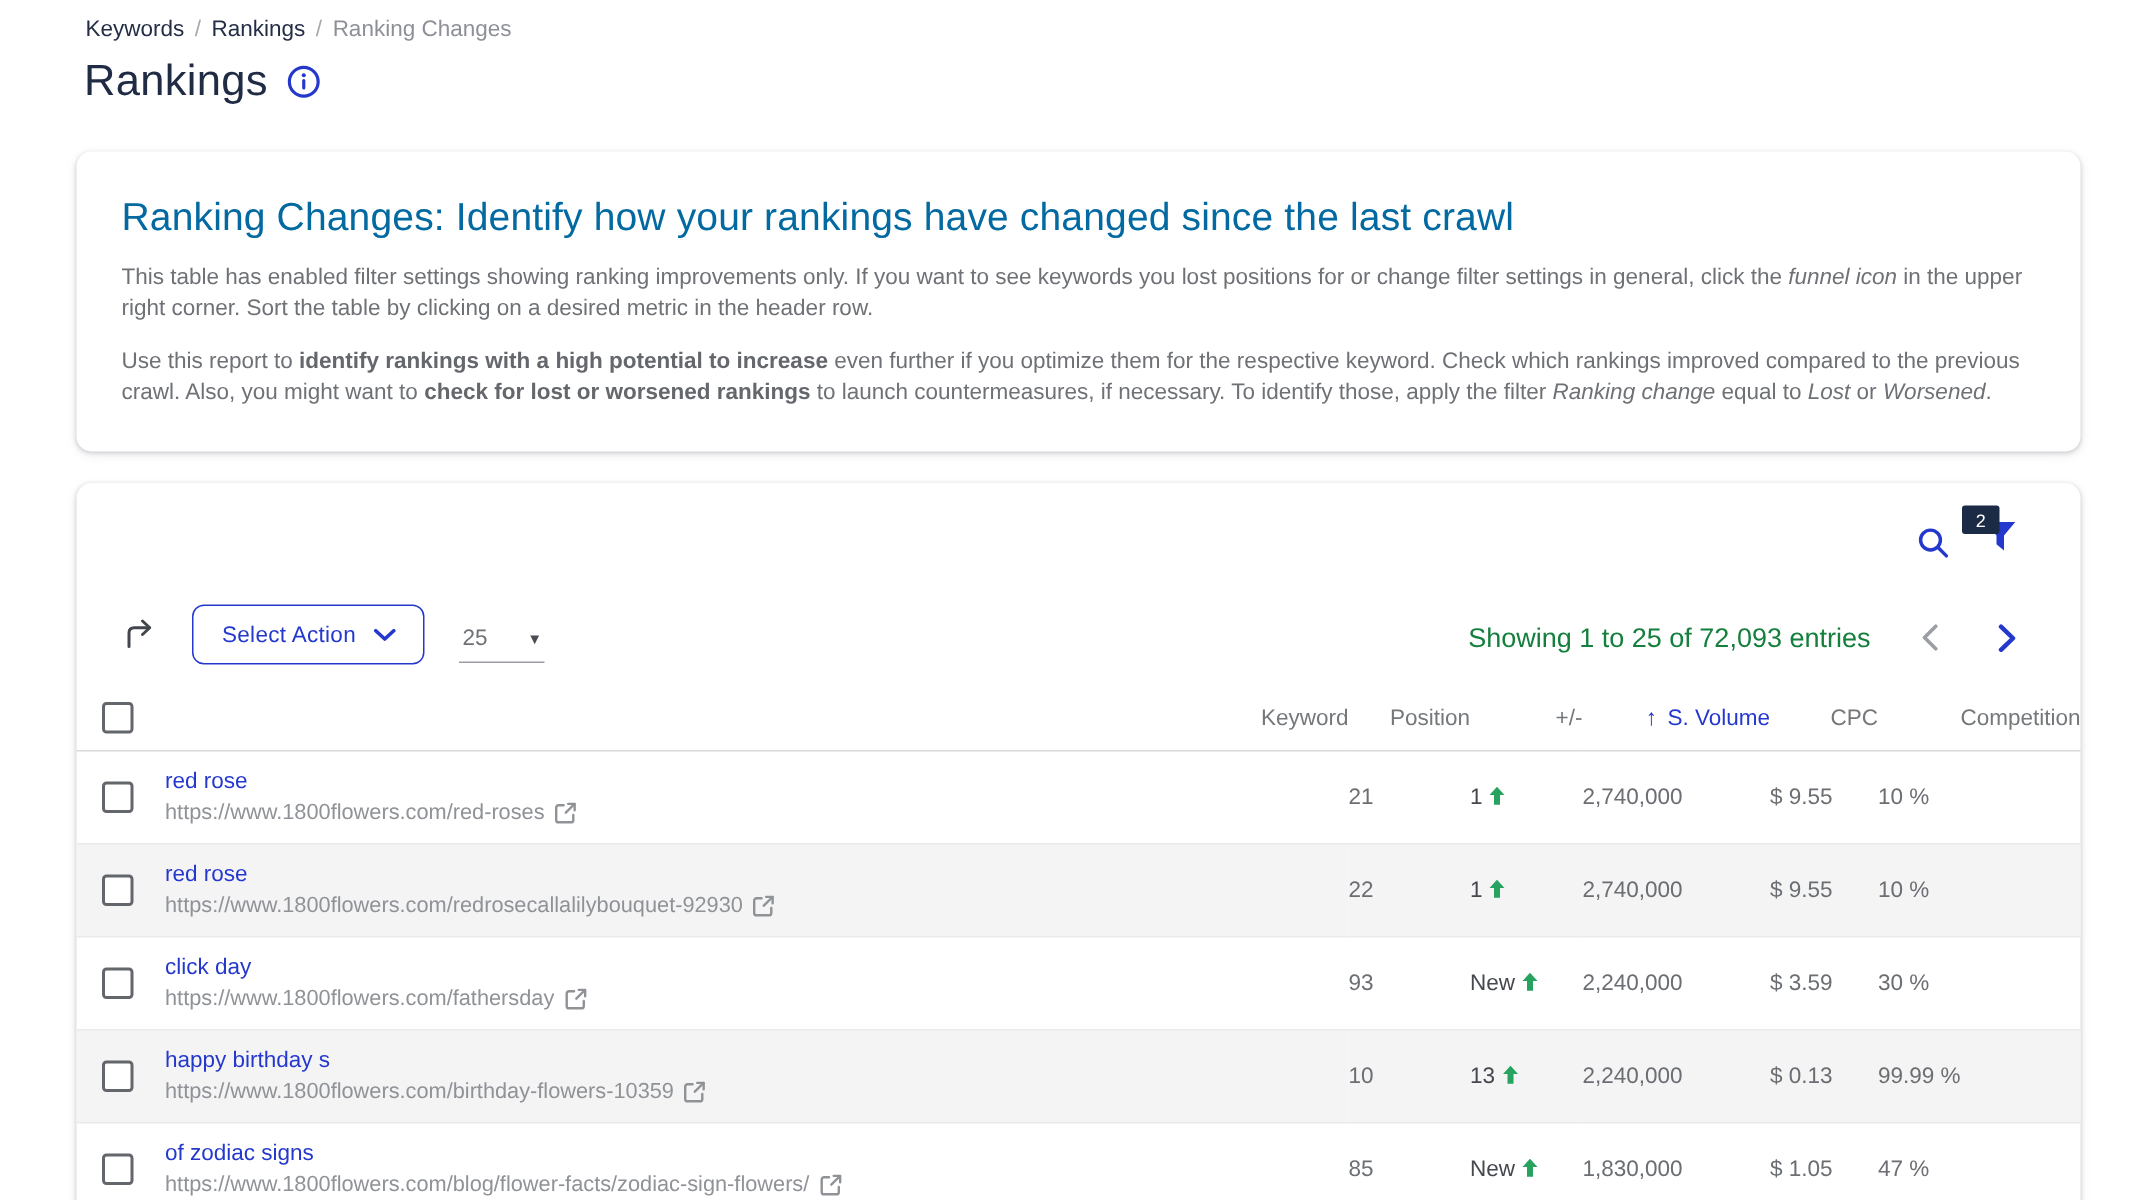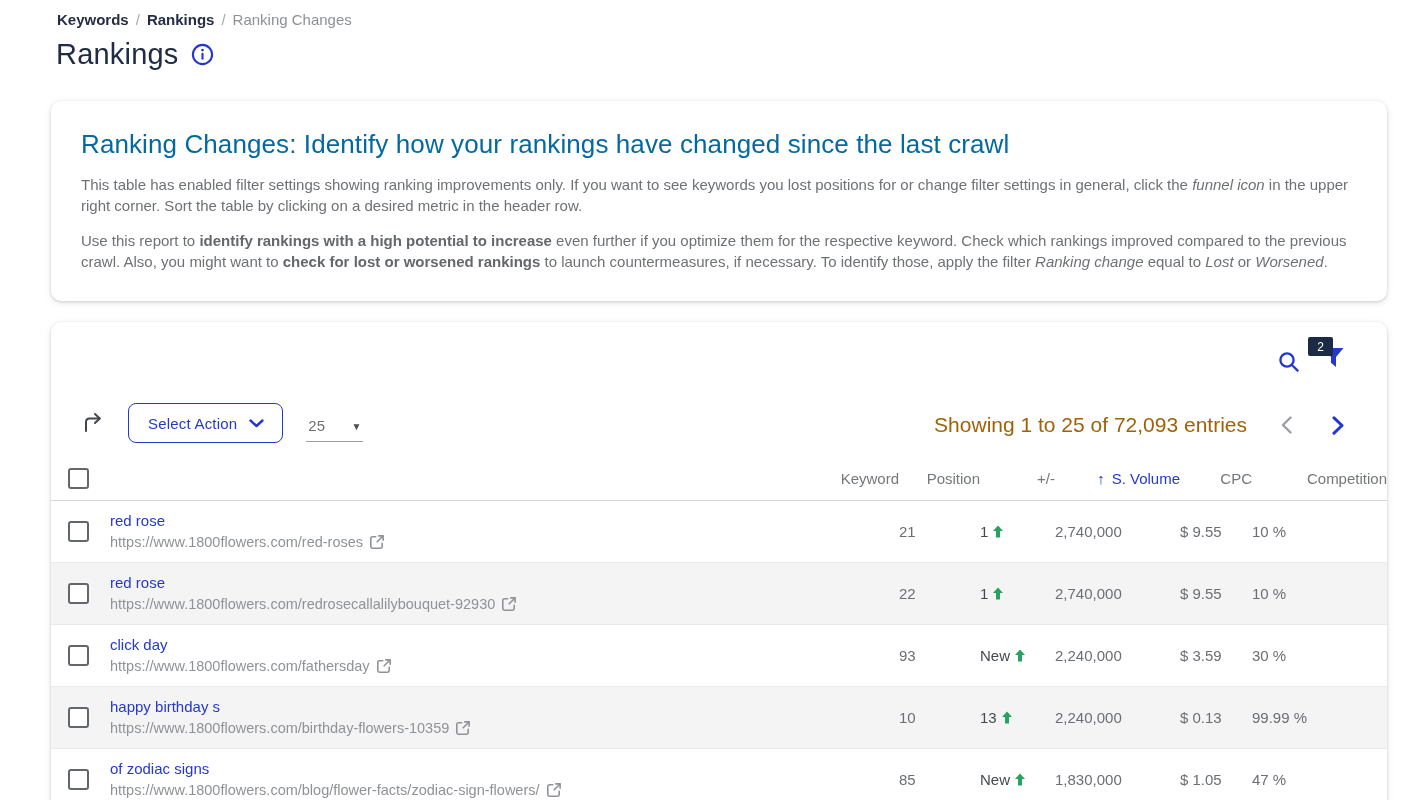--- a/index.html
+++ b/index.html
@@ -1,21 +1,21 @@
 <!DOCTYPE html>
 <html><head>
 <meta charset="utf-8">
 <style>
   * { margin:0; padding:0; box-sizing:border-box; }
   html,body { width:1422px; height:800px; overflow:hidden; background:#fff;
     font-family:"Liberation Sans","DejaVu Sans",sans-serif; color:#3b3e44; }
 
   
   .breadcrumb { position:absolute; left:57px; top:11px; font-size:15px; color:#8d9097; }
-  .breadcrumb a { color:#232d45; font-weight:700; text-decoration:none; cursor:pointer; }
+  .breadcrumb a { color:#232d45; font-weight:400; text-decoration:none; cursor:pointer; }
   .breadcrumb .sep { color:#a6a9ae; margin:0 7px; font-weight:400; }
   .breadcrumb .current { color:#8d9097; }
 
   .page-title-row { position:absolute; left:56px; top:38px; display:flex; align-items:center; gap:12px; }
   .page-title { font-size:29px; font-weight:500; color:#202b44; letter-spacing:.2px; }
   .info-icon svg { display:block; }
 
   
   .card { position:absolute; left:51px; width:1336px; background:#fff; border-radius:10px;
           box-shadow:0 1px 3px rgba(25,30,45,.18), 0 2px 8px rgba(25,30,45,.08); }
@@ -39,21 +39,21 @@
   .toolbar-left { position:absolute; left:30px; top:83px; height:36px; display:flex; align-items:center; gap:23px; }
   .select-action { display:flex; align-items:center; gap:12px; height:40px; padding:0 18px 0 19px;
        border:1.5px solid #2438ce; border-radius:8px; background:#fff; color:#2438ce;
        font-size:15px; font-weight:500; letter-spacing:.2px; cursor:pointer; }
   .pagesize { display:flex; align-items:flex-end; justify-content:space-between; width:57px; height:32px;
        border-bottom:1px solid #9a9da2; padding:0 2px 7px 2px; cursor:pointer; margin-top:6px; }
   .pagesize .val { font-size:15px; color:#6e7175; }
   .pagesize .caret { font-size:10px; color:#4a4d52; line-height:14px; }
 
   .toolbar-right { position:absolute; right:36px; top:83px; height:40px; display:flex; align-items:center; }
-  .showing { font-size:21px; color:#a16207; margin-right:26px;margin-left:28px; }
+  .showing { font-size:18px; color:#15803d; margin-right:26px;margin-left:28px; }
   .pg-btn { width:26px; height:26px; display:flex; align-items:center; justify-content:center; cursor:pointer; }
   .pg-prev { margin-right:26px; }
 
   
   table.rank { position:absolute; left:0; top:136px; width:1336px; border-collapse:collapse; table-layout:fixed; }
   col.c-check { width:59px; } col.c-kw { width:789px; } col.c-pos { width:81px; }
   col.c-chg { width:75px; } col.c-vol { width:125px; } col.c-cpc { width:72px; } col.c-comp { width:135px; }
 
   thead th { height:42px; text-align:right; vertical-align:middle; font-weight:400; font-size:15px;
        color:#75787b; border-bottom:1px solid #d7d9dc; padding:0; }

